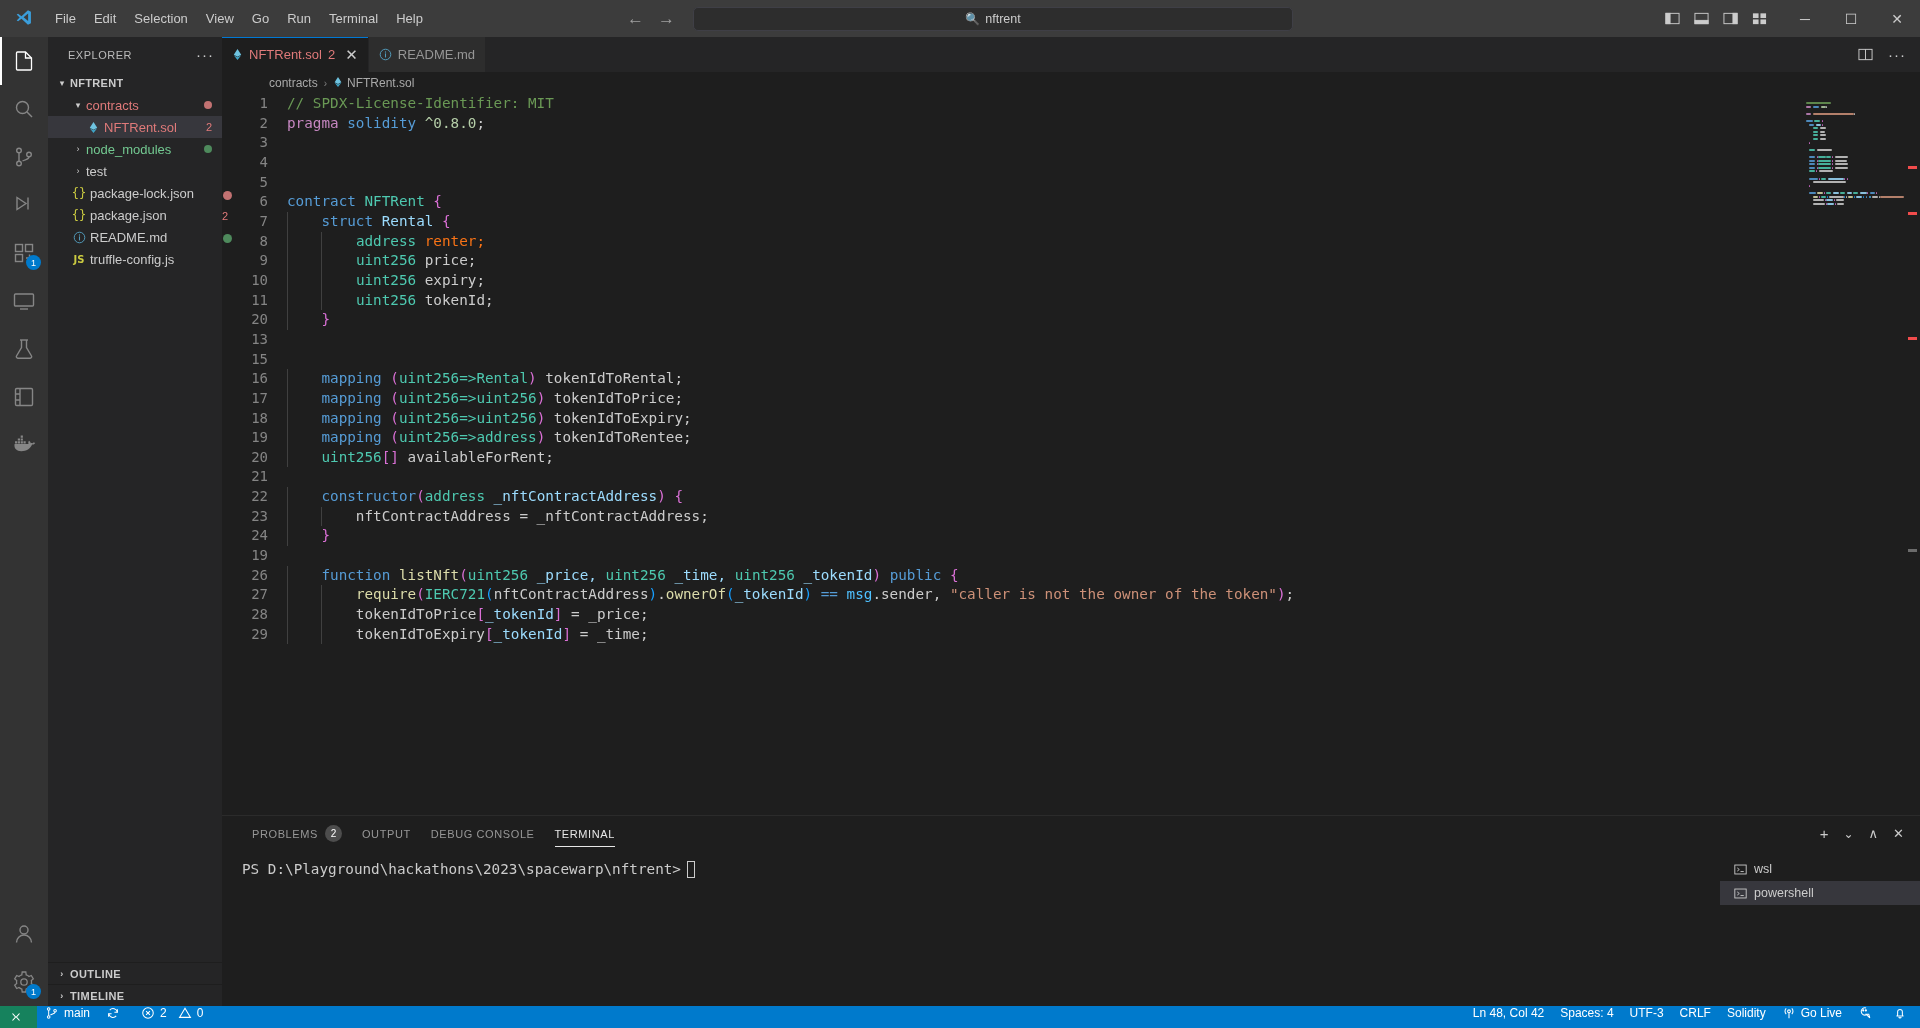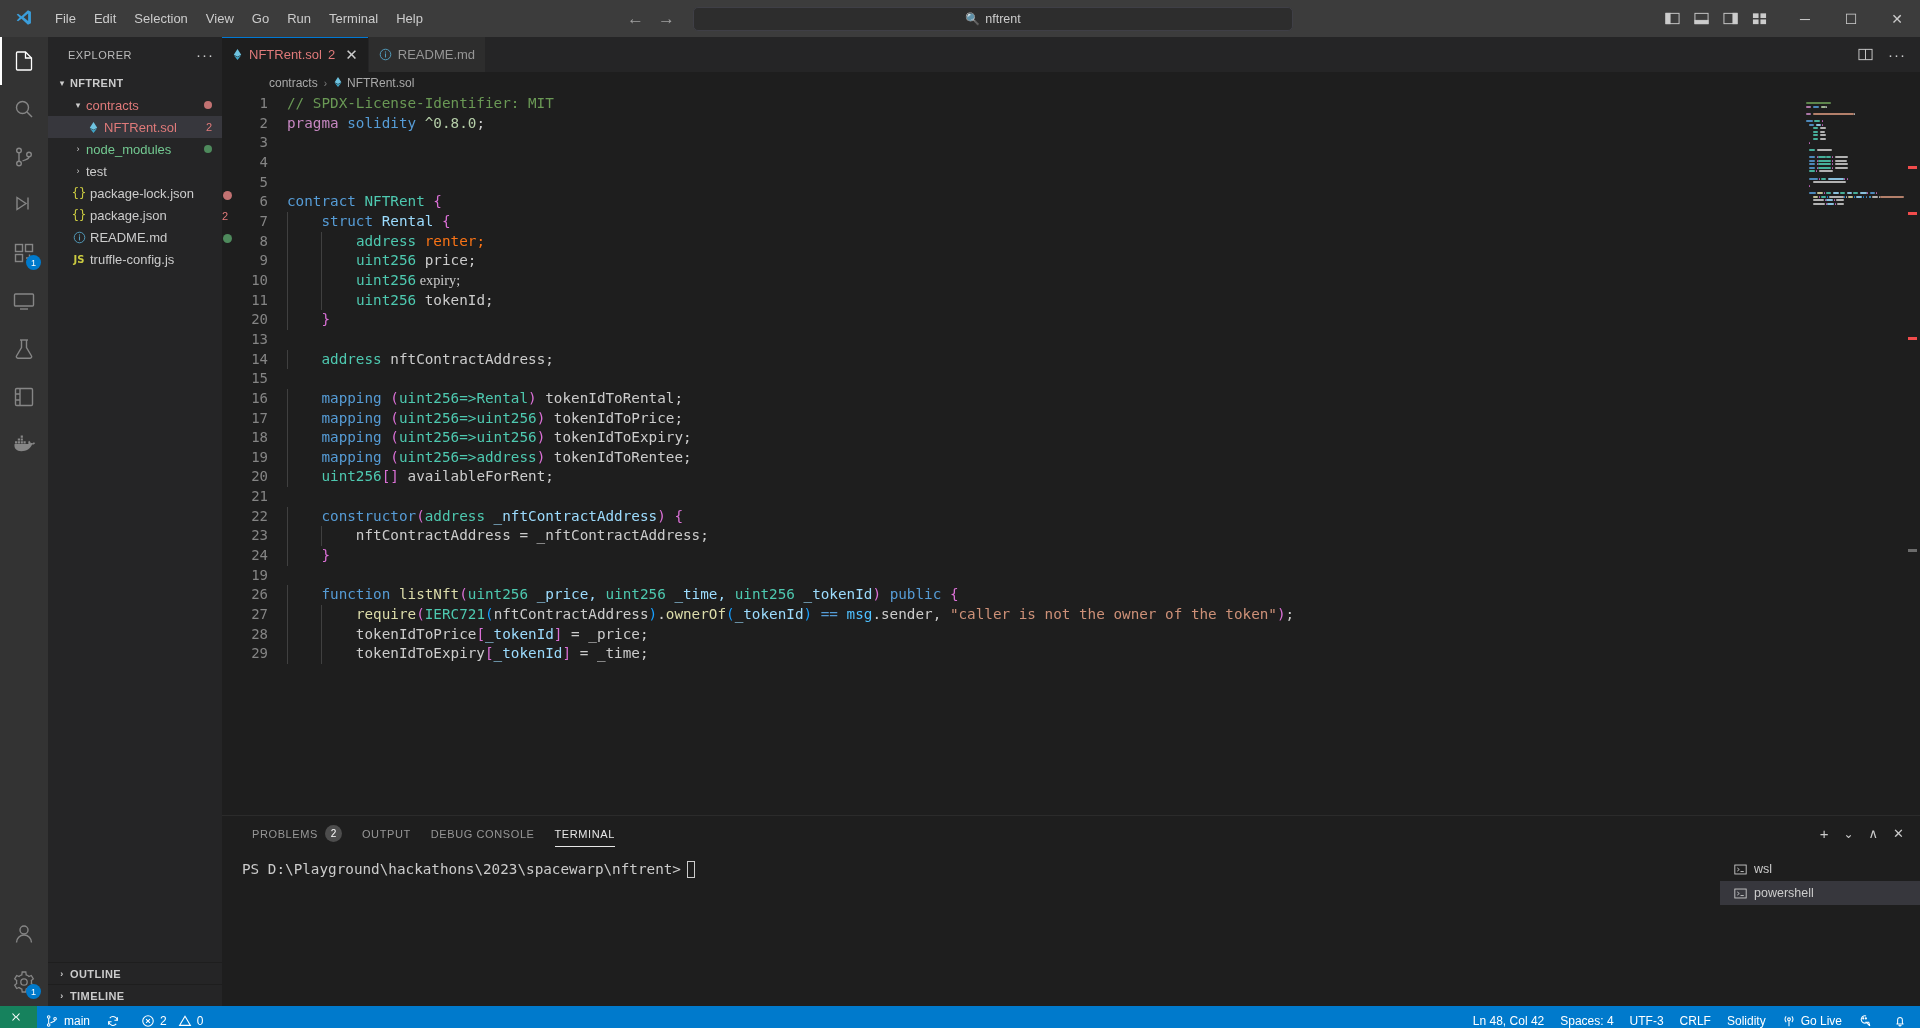--- a/index.html
+++ b/index.html
@@ -186,21 +186,21 @@
   .tl-item.active { background: #37373d; }
   .tl-item svg { width: 13px; height: 13px; }
 
   
   .statusbar {
     height: 22px; flex: 0 0 22px; background: #007acc; display: flex; align-items: center;
     color: #ffffff; font-size: 12px;
   }
   .remote { background: #16825d; height: 22px; display: flex; align-items: center;
             padding: 0 9px; gap: 5px; }
-  .sb { display: flex; align-items: flex-end; gap: 5px; padding: 0 8px; height: 22px; cursor: default; }
+  .sb { display: flex; align-items: flex-start; gap: 5px; padding: 0 8px; height: 22px; cursor: default; }
   .sb svg { width: 14px; height: 14px; }
   .sb-right { margin-left: auto; display: flex; align-items: center; }
 </style>
 </head>
 <body>
 
 <div id="app">
 
   <div class="titlebar">
     <div class="vs-logo">
@@ -470,25 +470,24 @@
         <div class="code-col" id="codelines">
             <div class="codeline"><div class="ln">1</div><div class="ctext"><span style="color: rgb(106, 153, 85);">// SPDX-License-Identifier: MIT</span></div></div>
             <div class="codeline"><div class="ln">2</div><div class="ctext"><span style="color: rgb(197, 134, 192);">pragma</span><span style="color: rgb(204, 204, 204);"> </span><span style="color: rgb(86, 156, 214);">solidity</span><span style="color: rgb(204, 204, 204);"> </span><span style="color: rgb(181, 206, 168);">^0.8.0</span><span style="color: rgb(204, 204, 204);">;</span></div></div>
             <div class="codeline"><div class="ln">3</div><div class="ctext"></div></div>
             <div class="codeline"><div class="ln">4</div></div>
             <div class="codeline"><div class="ln">5</div><div class="ctext"></div></div>
             <div class="codeline"><div class="ln">6</div><div class="ctext"><span style="color: rgb(86, 156, 214);">contract</span><span style="color: rgb(204, 204, 204);"> </span><span style="color: rgb(78, 201, 176);">NFTRent</span><span style="color: rgb(204, 204, 204);"> </span><span style="color: rgb(218, 112, 214);">{</span></div></div>
             <div class="codeline"><div class="ln">7</div><div class="ctext"><div class="indent-guide" style="left: 5px;"></div><span style="color: rgb(204, 204, 204);">    </span><span style="color: rgb(86, 156, 214);">struct</span><span style="color: rgb(204, 204, 204);"> </span><span style="color: rgb(156, 220, 254);">Rental</span><span style="color: rgb(204, 204, 204);"> </span><span style="color: rgb(218, 112, 214);">{</span></div></div>
             <div class="codeline"><div class="ln">8</div><div class="ctext"><div class="indent-guide" style="left: 5px;"></div><div class="indent-guide" style="left: 39.4px;"></div><span style="color: rgb(204, 204, 204);">        </span><span style="color: rgb(78, 201, 176);">address</span><span style="color: #f97316;"> renter;</span></div></div>
             <div class="codeline"><div class="ln">9</div><div class="ctext"><div class="indent-guide" style="left: 5px;"></div><div class="indent-guide" style="left: 39.4px;"></div><span style="color: rgb(204, 204, 204);">        </span><span style="color: rgb(78, 201, 176);">uint256</span><span style="color: rgb(204, 204, 204);"> price;</span></div></div>
-            <div class="codeline"><div class="ln">10</div><div class="ctext"><div class="indent-guide" style="left: 5px;"></div><div class="indent-guide" style="left: 39.4px;"></div><span style="color: rgb(204, 204, 204);">        </span><span style="color: rgb(78, 201, 176);">uint256</span><span style="color: rgb(204, 204, 204); font-family: Liberation Serif, serif;"> expiry;</span></div></div>
+            <div class="codeline"><div class="ln">10</div><div class="ctext"><div class="indent-guide" style="left: 5px;"></div><div class="indent-guide" style="left: 39.4px;"></div><span style="color: rgb(204, 204, 204);">        </span><span style="color: rgb(78, 201, 176);">uint256</span><span style="color: rgb(204, 204, 204);"> expiry;</span></div></div>
             <div class="codeline"><div class="ln">11</div><div class="ctext"><div class="indent-guide" style="left: 5px;"></div><div class="indent-guide" style="left: 39.4px;"></div><span style="color: rgb(204, 204, 204);">        </span><span style="color: rgb(78, 201, 176);">uint256</span><span style="color: rgb(204, 204, 204);"> tokenId;</span></div></div>
             <div class="codeline"><div class="ln">20</div><div class="ctext"><div class="indent-guide" style="left: 5px;"></div><span style="color: rgb(204, 204, 204);">    </span><span style="color: rgb(218, 112, 214);">}</span></div></div>
             <div class="codeline"><div class="ln">13</div><div class="ctext"><div class="indent-guide" style="left: 5px;"></div></div></div>
-            <div class="codeline"><div class="ln">14</div><div class="ctext"><div class="indent-guide" style="left: 5px;"></div><span style="color: rgb(204, 204, 204);">    </span><span style="color: rgb(78, 201, 176);">address</span><span style="color: rgb(204, 204, 204);"> nftContractAddress;</span></div></div>
             <div class="codeline"><div class="ln">15</div><div class="ctext"><div class="indent-guide" style="left: 5px;"></div></div></div>
             <div class="codeline"><div class="ln">16</div><div class="ctext"><div class="indent-guide" style="left: 5px;"></div><span style="color: rgb(204, 204, 204);">    </span><span style="color: rgb(86, 156, 214);">mapping</span><span style="color: rgb(204, 204, 204);"> </span><span style="color: rgb(218, 112, 214);">(</span><span style="color: rgb(78, 201, 176);">uint256=&gt;</span><span style="color: rgb(78, 201, 176);">Rental</span><span style="color: rgb(218, 112, 214);">)</span><span style="color: rgb(204, 204, 204);"> tokenIdToRental;</span></div></div>
             <div class="codeline"><div class="ln">17</div><div class="ctext"><div class="indent-guide" style="left: 5px;"></div><span style="color: rgb(204, 204, 204);">    </span><span style="color: rgb(86, 156, 214);">mapping</span><span style="color: rgb(204, 204, 204);"> </span><span style="color: rgb(218, 112, 214);">(</span><span style="color: rgb(78, 201, 176);">uint256=&gt;uint256</span><span style="color: rgb(218, 112, 214);">)</span><span style="color: rgb(204, 204, 204);"> tokenIdToPrice;</span></div></div>
             <div class="codeline"><div class="ln">18</div><div class="ctext"><div class="indent-guide" style="left: 5px;"></div><span style="color: rgb(204, 204, 204);">    </span><span style="color: rgb(86, 156, 214);">mapping</span><span style="color: rgb(204, 204, 204);"> </span><span style="color: rgb(218, 112, 214);">(</span><span style="color: rgb(78, 201, 176);">uint256=&gt;uint256</span><span style="color: rgb(218, 112, 214);">)</span><span style="color: rgb(204, 204, 204);"> tokenIdToExpiry;</span></div></div>
             <div class="codeline"><div class="ln">19</div><div class="ctext"><div class="indent-guide" style="left: 5px;"></div><span style="color: rgb(204, 204, 204);">    </span><span style="color: rgb(86, 156, 214);">mapping</span><span style="color: rgb(204, 204, 204);"> </span><span style="color: rgb(218, 112, 214);">(</span><span style="color: rgb(78, 201, 176);">uint256=&gt;address</span><span style="color: rgb(218, 112, 214);">)</span><span style="color: rgb(204, 204, 204);"> tokenIdToRentee;</span></div></div>
             <div class="codeline"><div class="ln">20</div><div class="ctext"><div class="indent-guide" style="left: 5px;"></div><span style="color: rgb(204, 204, 204);">    </span><span style="color: rgb(78, 201, 176);">uint256</span><span style="color: rgb(218, 112, 214);">[]</span><span style="color: rgb(204, 204, 204);"> availableForRent;</span></div></div>
             <div class="codeline"><div class="ln">21</div><div class="ctext"><div class="indent-guide" style="left: 5px;"></div></div></div>
             <div class="codeline"><div class="ln">22</div><div class="ctext"><div class="indent-guide" style="left: 5px;"></div><span style="color: rgb(204, 204, 204);">    </span><span style="color: rgb(86, 156, 214);">constructor</span><span style="color: rgb(218, 112, 214);">(</span><span style="color: rgb(78, 201, 176);">address</span><span style="color: rgb(156, 220, 254);"> _nftContractAddress</span><span style="color: rgb(218, 112, 214);">)</span><span style="color: rgb(204, 204, 204);"> </span><span style="color: rgb(218, 112, 214);">{</span></div></div>
             <div class="codeline"><div class="ln">23</div><div class="ctext"><div class="indent-guide" style="left: 5px;"></div><div class="indent-guide" style="left: 39.4px;"></div><span style="color: rgb(204, 204, 204);">        nftContractAddress = _nftContractAddress;</span></div></div>
             <div class="codeline"><div class="ln">24</div><div class="ctext"><div class="indent-guide" style="left: 5px;"></div><span style="color: rgb(204, 204, 204);">    </span><span style="color: rgb(218, 112, 214);">}</span></div></div>

